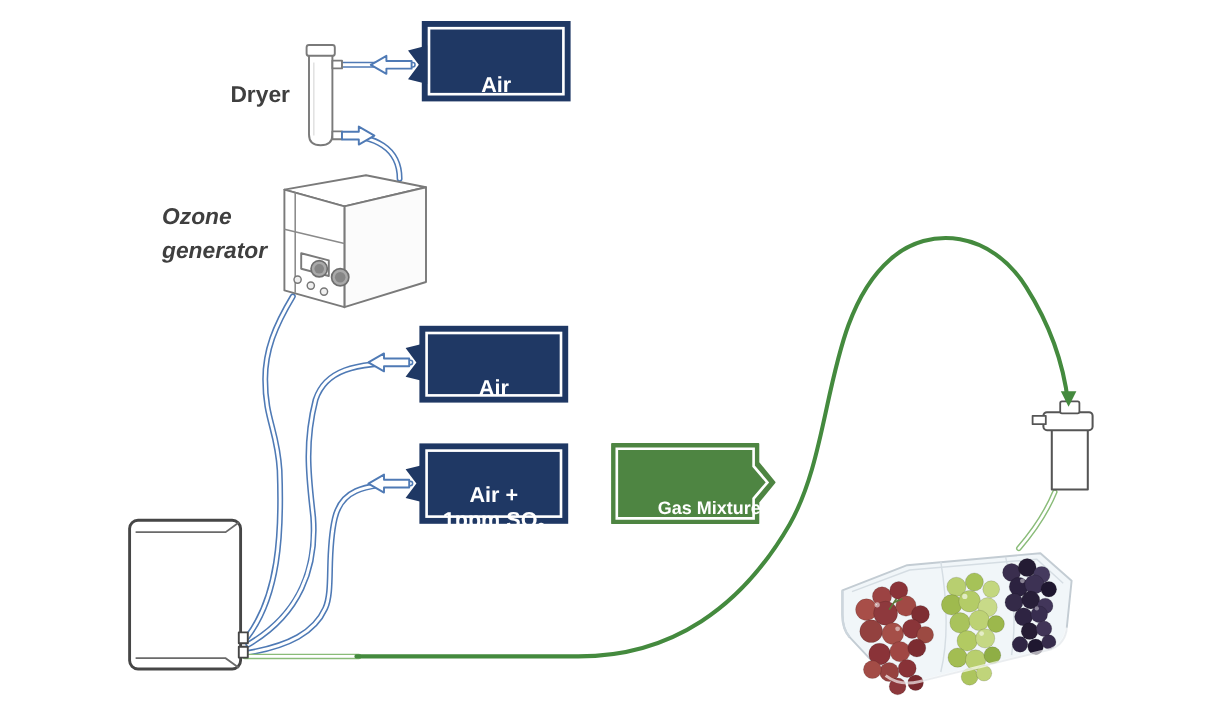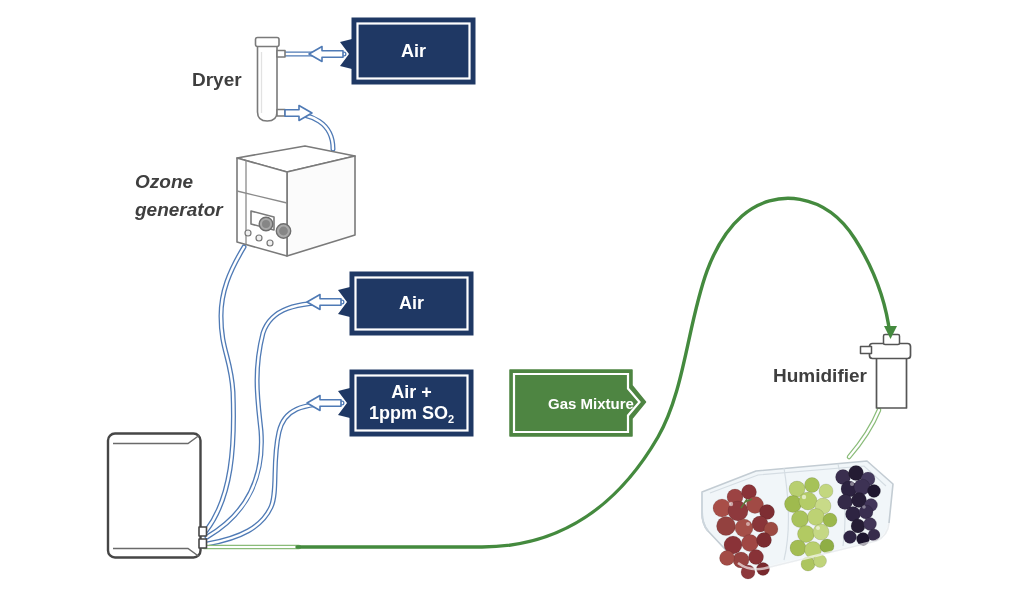--- a/index.html
+++ b/index.html
@@ -21,21 +21,21 @@
   .fletch{fill:var(--navy-box,#1f3864);}
   .navyShape{fill:var(--navy-box,#1f3864);stroke:var(--navy-box,#1f3864);stroke-width:2;}
   .innerW{fill:none;stroke:#ffffff;stroke-width:2.2;}
   .greenShape{fill:var(--green-box,#4e8542);stroke:var(--green-box,#4e8542);stroke-width:1.5;stroke-linejoin:round;}
   .grape{stroke:rgba(0,0,0,0.18);stroke-width:0.6;}
   .tray{fill:rgba(236,242,247,0.72);stroke:#c3ccd3;stroke-width:1.6;stroke-linejoin:round;}
   .trayline{stroke:#d5dde3;stroke-width:1.2;fill:none;}
   
   .lbl{position:absolute;color:var(--label-text,#3f3f3f);font-weight:bold;font-size:19px;line-height:1.45;}
   .boxtxt{position:absolute;display:flex;align-items:center;justify-content:center;
-          color:#ffffff;font-weight:bold;font-size:18px;text-align:center;pointer-events:none;}
+          color:#ffffff;font-weight:bold;font-size:18px;text-align:center;pointer-events:none;margin-top:20px;}
   .boxtxt .stack{display:flex;flex-direction:column;line-height:21px;justify-content:flex-end;}
   .boxtxt sub{font-size:11px;line-height:0;vertical-align:-4px;}
 </style>
 </head>
 <body>
 
 <div id="canvas">
   <svg id="scene" viewBox="0 0 1024 598">
 
     <g>
@@ -205,21 +205,20 @@
       <rect class="innerW" x="355.5" y="375.5" width="112" height="55"></rect>
       <polygon class="fletch" points="354,387 338,391 347,403 338,415 354,419"></polygon>
 
       <path class="greenShape" d="M510,370 L632,370 L632,385.5 L645.5,402 L632,418.5 L632,436 L510,436 Z"></path>
       <path class="innerW" d="M514,374 L628,374 L628,388.5 L639.5,402 L628,415.5 L628,432 L514,432 Z"></path>
     </g>
   </svg>
 
   <div class="lbl" style="left:192px;top:66px;text-align:center;">Dryer</div>
   <div class="lbl" style="left:135px;top:168px;width:105px;font-style:italic;">Ozone generator</div>
-  <div class="lbl" style="left:773px;top:362px;">Humidifier</div>
 
   <div class="boxtxt" style="left:352px;top:18px;width:123px;height:66px;">
     <span>Air</span>
   </div>
   <div class="boxtxt" style="left:350px;top:272px;width:123px;height:63px;">
     <span>Air</span>
   </div>
   <div class="boxtxt" style="left:350px;top:370px;width:123px;height:66px;">
     <span class="stack">
       <span>Air +</span>

